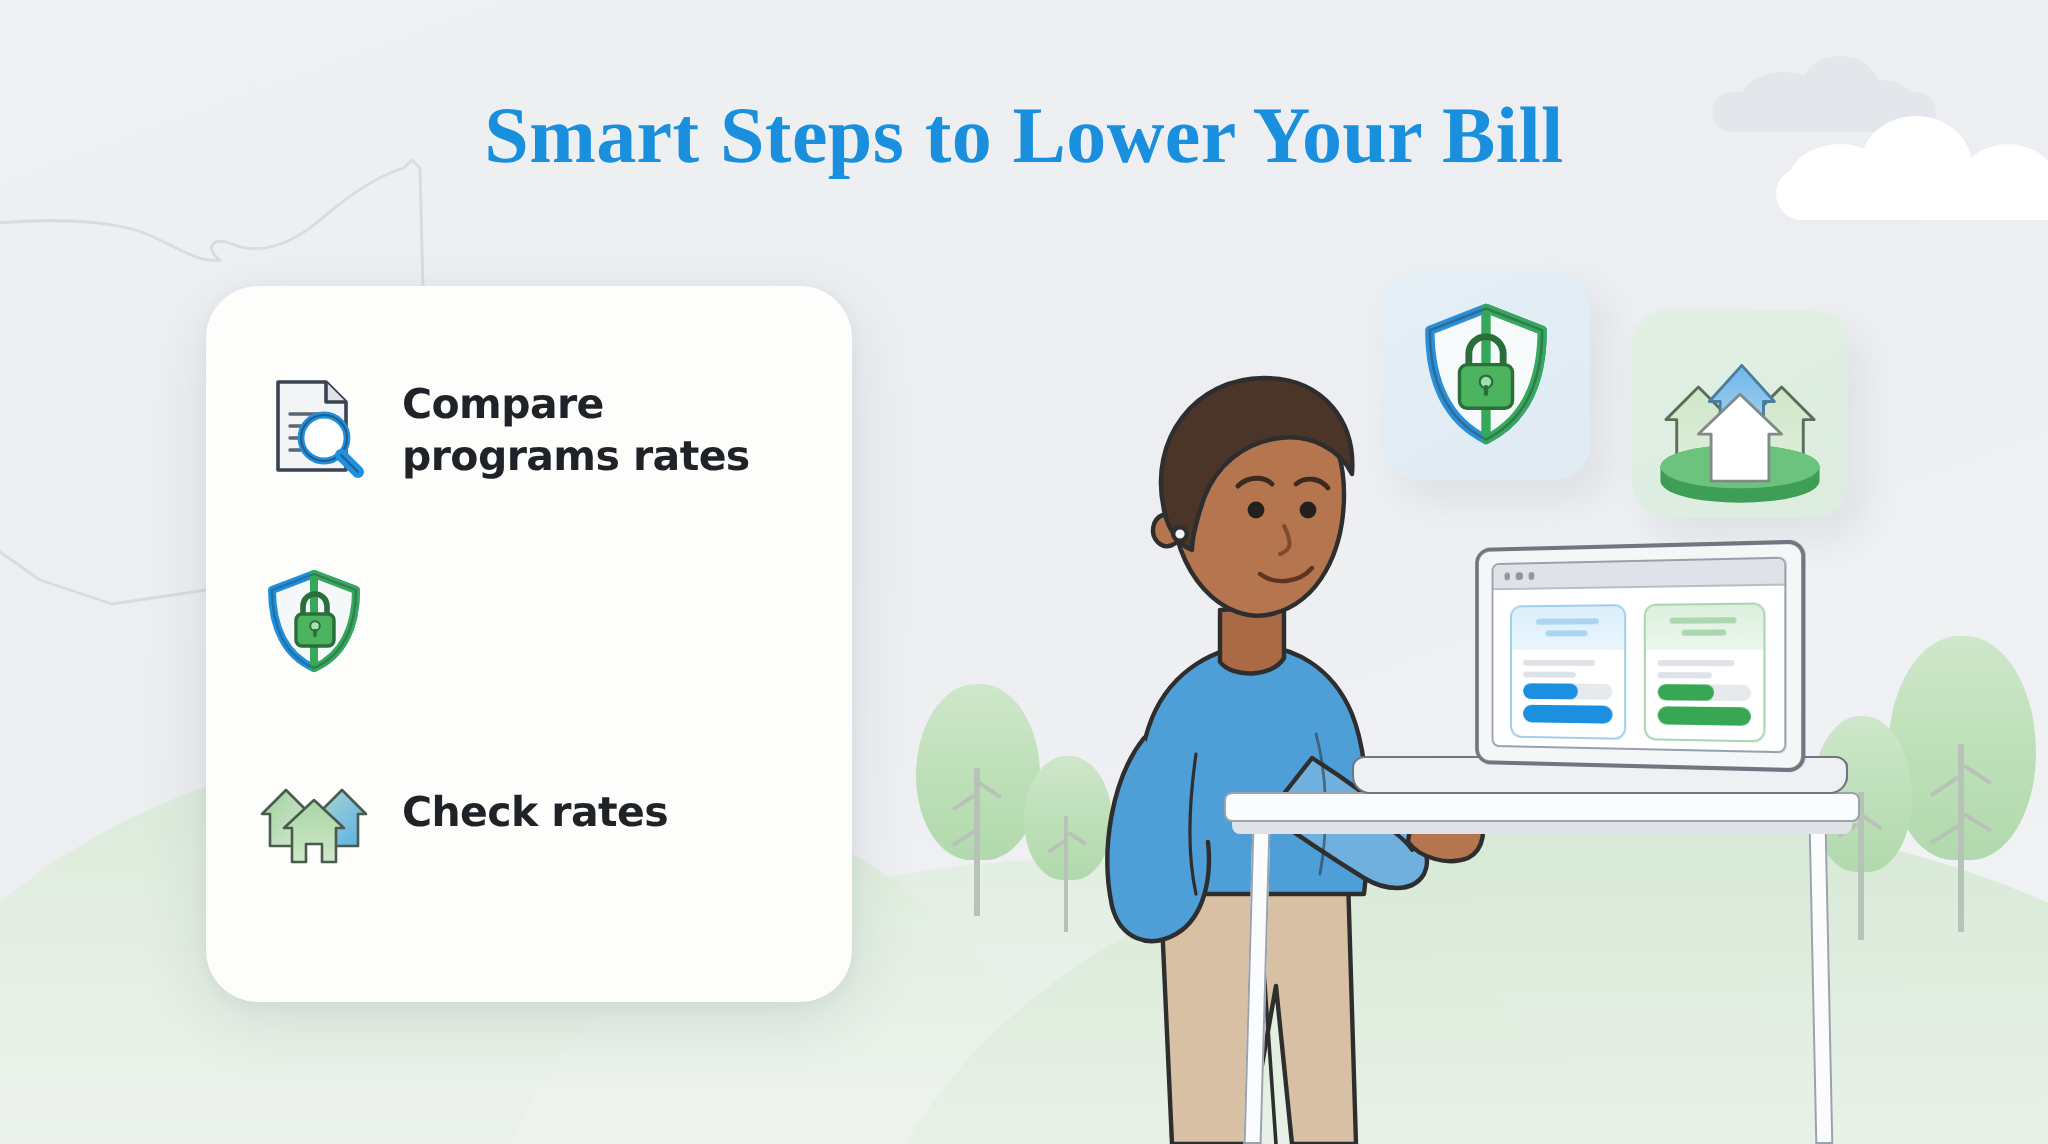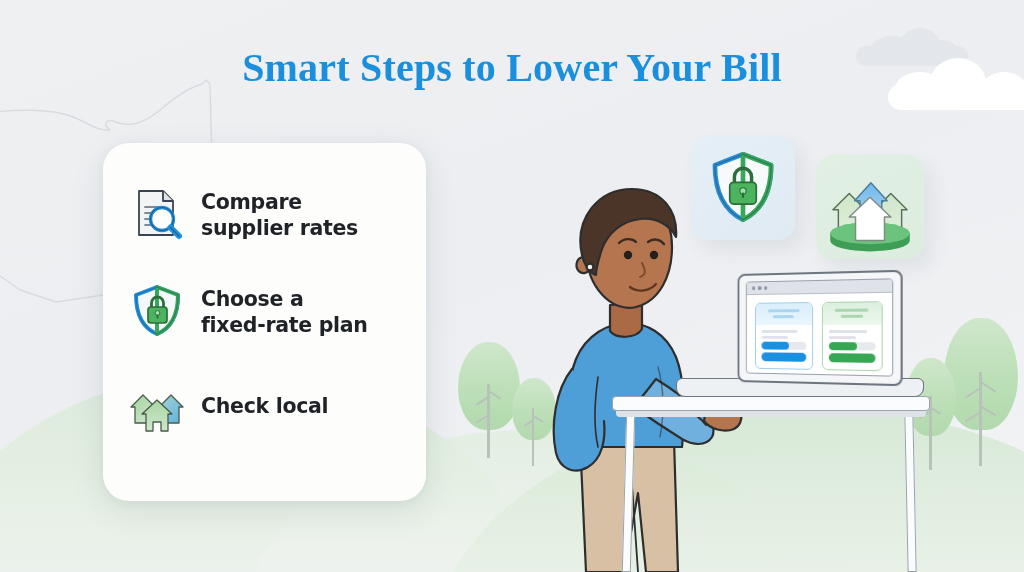--- a/index.html
+++ b/index.html
@@ -327,39 +327,35 @@
               <path d="M16 40 h10"></path>
           </g>
           <circle cx="33" cy="34" r="11.5" fill="#ffffff" stroke="#1f8fe0" stroke-width="3.4"></circle>
           <circle cx="33" cy="34" r="11.5" fill="none" stroke="#2b3a4a" stroke-width="1.1" opacity=".6"></circle>
           <path d="M41.5 42.5 L50 51" stroke="#1f8fe0" stroke-width="6" stroke-linecap="round"></path>
           <path d="M41.5 42.5 L50 51" stroke="#2b3a4a" stroke-width="1.2" stroke-linecap="round" opacity=".55"></path>
         </svg>
       </div>
       <div class="step-label">
         <span>Compare</span><br>
-        <span>supplier rates</span>
+        <span>programs rates</span>
       </div>
     </div>
 
     <div class="step" style="top:139px;">
       <div class="step-icon">
         <svg viewBox="0 0 56 56" width="56" height="56">
           <path d="M28 5 L49 13 C49 32 42 46 28 52 C14 46 7 32 7 13 Z" fill="#f5f8f9" stroke="#1f8fe0" stroke-width="4" stroke-linejoin="round"></path>
           <path d="M28 5 L49 13 C49 32 42 46 28 52 L28 5 Z" fill="#f5f8f9" stroke="#35a85a" stroke-width="4" stroke-linejoin="round"></path>
           <path d="M28 5 L49 13 C49 32 42 46 28 52 C14 46 7 32 7 13 Z" fill="none" stroke="#2f4a4f" stroke-width="1.2" stroke-linejoin="round" opacity=".45"></path>
           <rect x="19" y="25" width="19" height="16" rx="3" fill="#4cb35f" stroke="#2b6e3a" stroke-width="1.7"></rect>
           <path d="M22.5 25 V21 a6 6 0 0 1 12 0 V25" fill="none" stroke="#2b6e3a" stroke-width="2.8"></path>
           <circle cx="28.5" cy="31" r="2.4" fill="#a6e3ae" stroke="#2b6e3a" stroke-width="1"></circle>
           <rect x="27.6" y="32.4" width="1.8" height="4.2" rx=".9" fill="#2b6e3a"></rect>
         </svg>
-      </div>
-      <div class="step-label">
-        <span>Choose a</span><br>
-        <span>fixed-rate plan</span>
       </div>
     </div>
 
     <div class="step" style="top:234px;">
       <div class="step-icon" style="padding-top:12px;">
         <svg viewBox="0 0 56 44" width="56" height="44">
           <defs>
             <linearGradient id="h-left" x1="0" y1="0" x2="1" y2="1">
               <stop offset="0" stop-color="#9ed19b"></stop>
                 <stop offset="1" stop-color="#d6e9d2"></stop>
@@ -372,20 +368,20 @@
               <stop offset="0" stop-color="#a9d6a4"></stop>
                 <stop offset="1" stop-color="#cfe7c9"></stop>
             </linearGradient>
           </defs>
           <path d="M2 18 L14 6 L26 18 L22 18 L22 34 L6 34 L6 18 Z" fill="url(#h-left)" stroke="#4a5a4c" stroke-width="1.3" stroke-linejoin="round"></path>
           <path d="M30 18 L42 6 L54 18 L50 18 L50 34 L34 34 L34 18 Z" fill="url(#h-right)" stroke="#4a5a4c" stroke-width="1.3" stroke-linejoin="round"></path>
           <path d="M13 25 L28 11 L43 25 L39 25 L39 42 L32 42 L32 33 L24 33 L24 42 L17 42 L17 25 Z" fill="url(#h-mid)" stroke="#4a5a4c" stroke-width="1.3" stroke-linejoin="round"></path>
         </svg>
       </div>
       <div class="step-label">
-        <span>Check local</span><br>
+        <span>Check rates</span><br>
         <br>
       </div>
     </div>
 
   </div>
 
 </div>
 
 </body></html>

